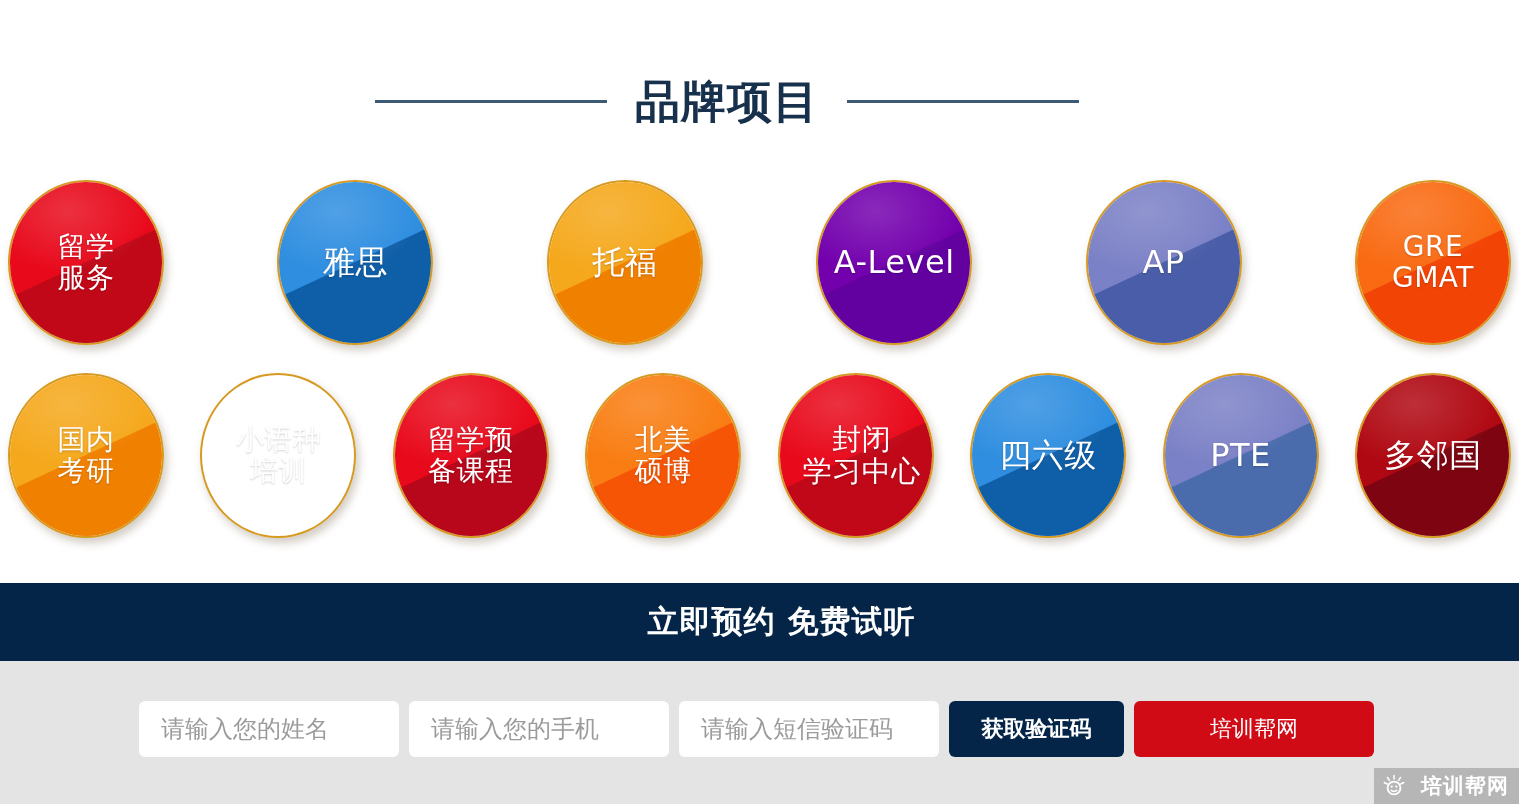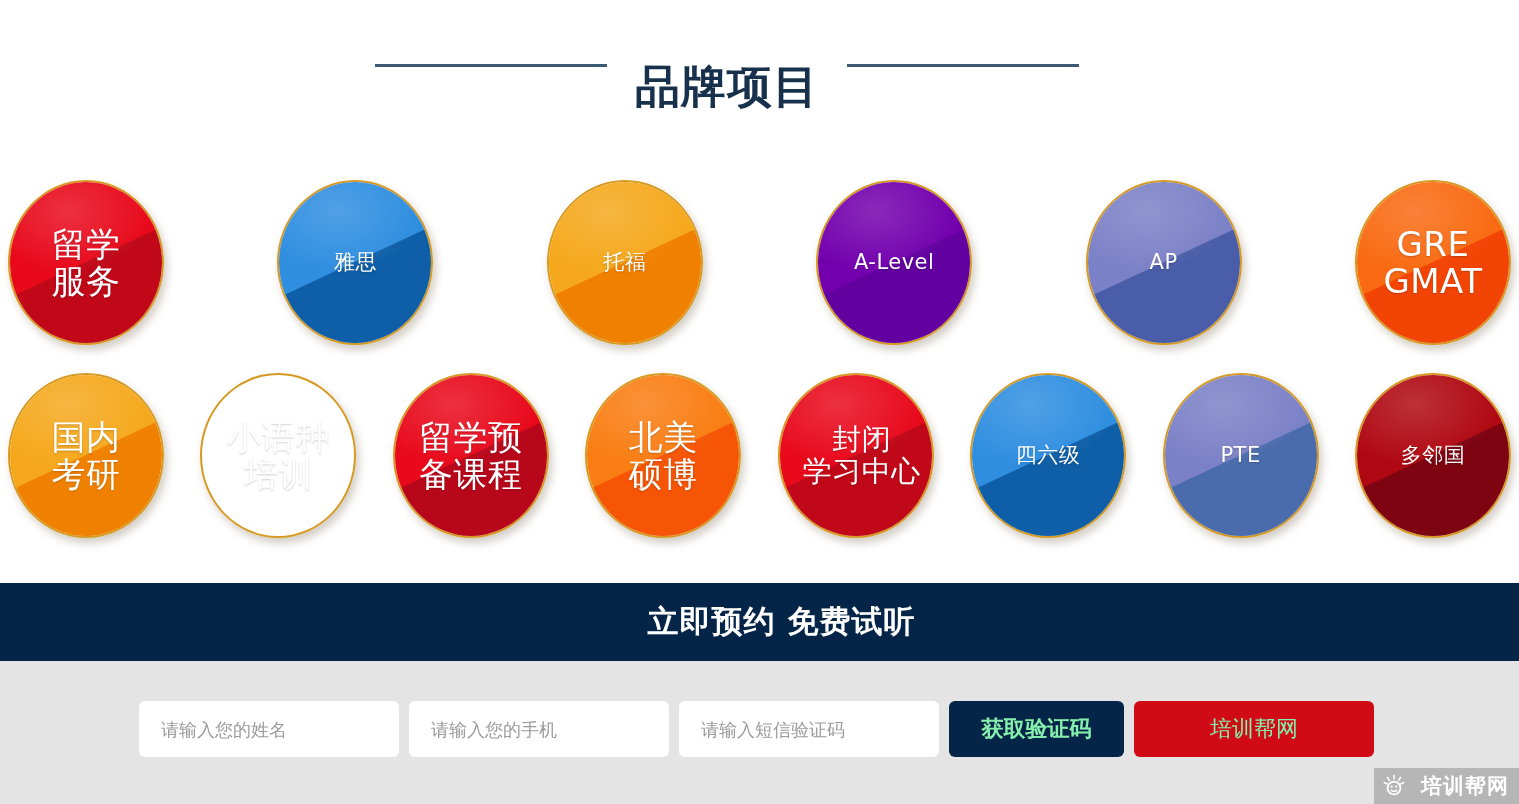--- a/index.html
+++ b/index.html
@@ -17,21 +17,21 @@
   }
 
   
   .title-row {
     position: absolute;
     top: 64px;
     left: 0;
     width: 1454px;
     height: 74px;
     display: flex;
-    align-items: flex-start;
+    align-items: center;
     justify-content: center;
     gap: 28px;
   }
   .title-rule {
     width: 232px;
     height: 3px;
     background: #3d5a75;
   }
   .section-title {
     font-size: 45px;
@@ -92,29 +92,29 @@
     background: radial-gradient(ellipse 80% 55% at 38% 18%,
                 rgba(255,255,255,0.16) 0%,
                 rgba(255,255,255,0.0) 70%);
     pointer-events: none;
   }
   .bubble-label {
     position: relative;
     z-index: 2;
     color: #ffffff;
     text-align: center;
-    font-size: 21px;
+    font-size: 32px;
     line-height: 1.08;
     font-weight: normal;
     white-space: nowrap;
     letter-spacing: 0.5px;
     text-shadow: 0 1px 2px rgba(0,0,0,0.20);
     font-family: "DejaVu Sans", "Liberation Sans", sans-serif;
   }
-  .bubble-label.two-line { font-size: 34px; }
+  .bubble-label.two-line { font-size: 28px; }
   .bubble-label.wide     { font-size: 29px; margin-left: 12px; }
 
   
   .cta-banner {
     position: absolute;
     top: 583px;
     left: 0;
     width: 1519px;
     height: 78px;
     background: #042547;
@@ -148,33 +148,33 @@
     align-items: center;
     gap: 0;
   }
   .field {
     width: 260px;
     height: 56px;
     background: #ffffff;
     border: none;
     border-radius: 6px;
     outline: none;
-    font-size: 18px;
+    font-size: 24px;
     color: #15803d;
     padding: 0 22px;
     margin-right: 10px;
     font-family: "DejaVu Sans", "Liberation Sans", sans-serif;
   }
   .field::placeholder { color: #9b9b9b; }
 
   .btn {
     height: 56px;
     border: none;
     border-radius: 6px;
-    color: #86efac;
+    color: #ffffff;
     font-size: 22px;
     cursor: pointer;
     font-family: "DejaVu Sans", "Liberation Sans", sans-serif;
   }
   .btn-code {
     width: 175px;
     background: #042547;
     font-weight: bold;
     margin-right: 10px;
   }

